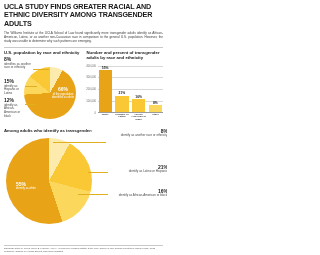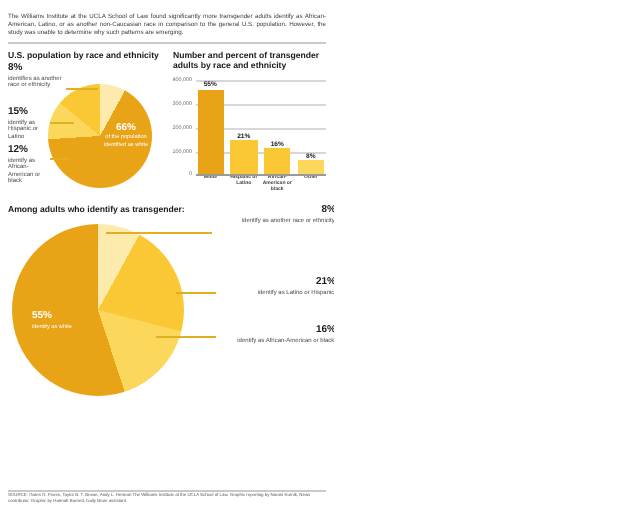--- a/index.html
+++ b/index.html
@@ -73,20 +73,21 @@
     position: absolute; left: 4px; right: 4px; bottom: 2px;
     font-size: 2.2px; line-height: 3px; color: #555555;
   }
   .srule { height: 0.5px; background: #c9c9c9; margin-bottom: 1.5px; }
 </style>
 </head>
 <body>
 
 <div id="page">
 
+  <h1 class="headline">UCLA study finds greater racial and ethnic diversity among transgender adults</h1>
   <p class="deck">The Williams Institute at the UCLA School of Law found significantly more transgender adults identify as African-American, Latino, or as another non-Caucasian race in comparison to the general U.S. population. However, the study was unable to determine why such patterns are emerging.</p>
   <div class="rule"></div>
 
   <div class="cols">
 
     <div class="col">
       <div class="sec-title">U.S. population by race and ethnicity</div>
 
       <div class="piewrap1">
 

